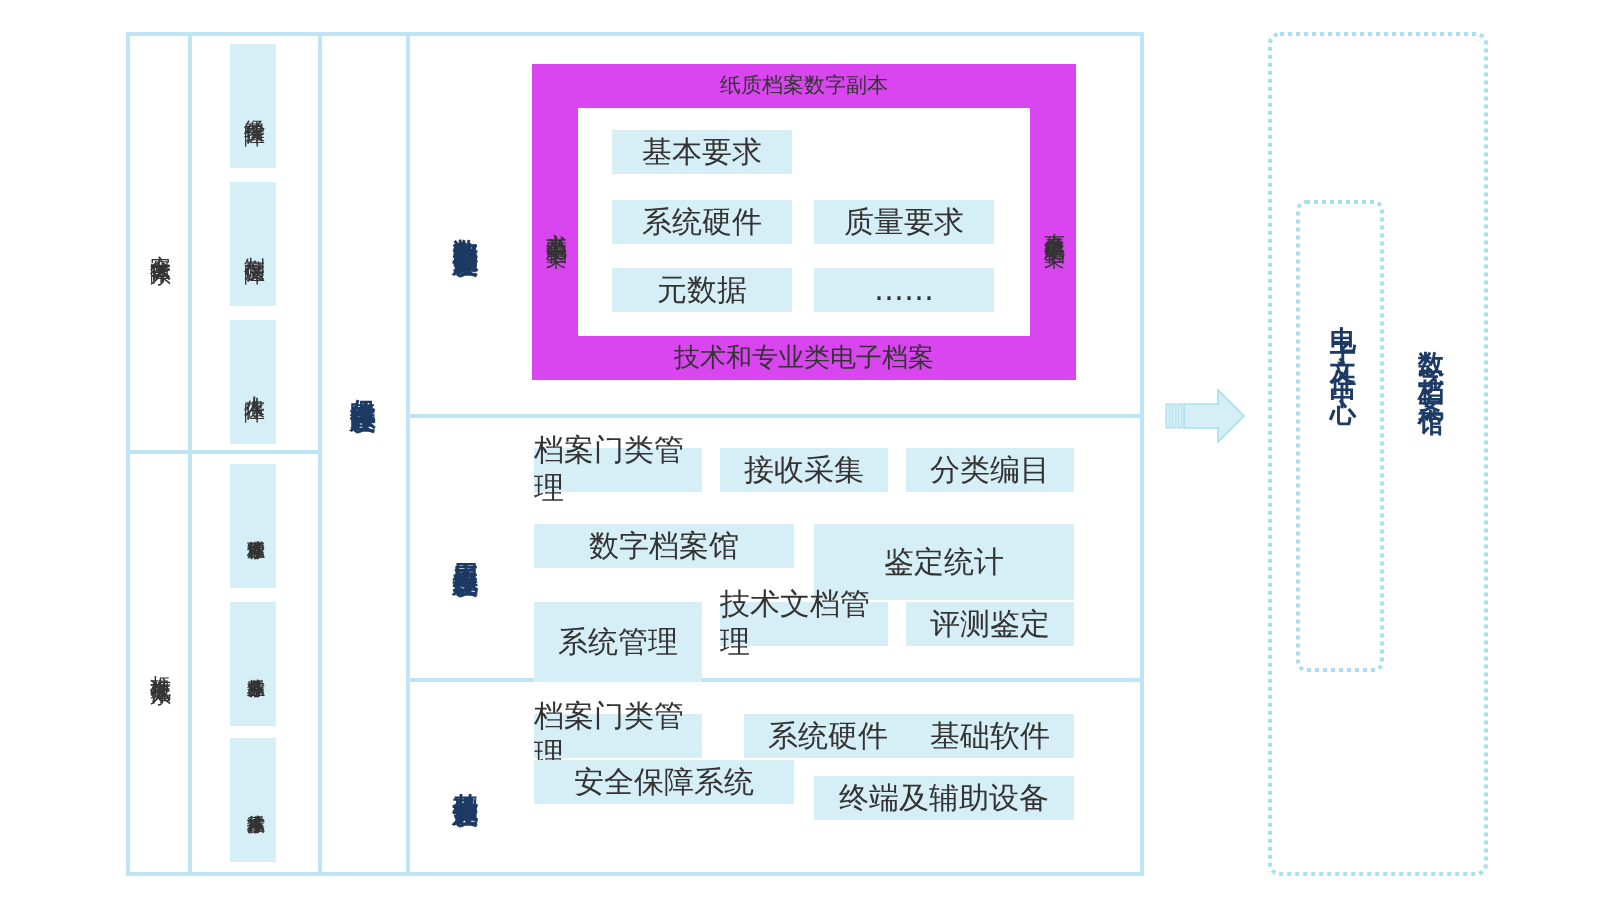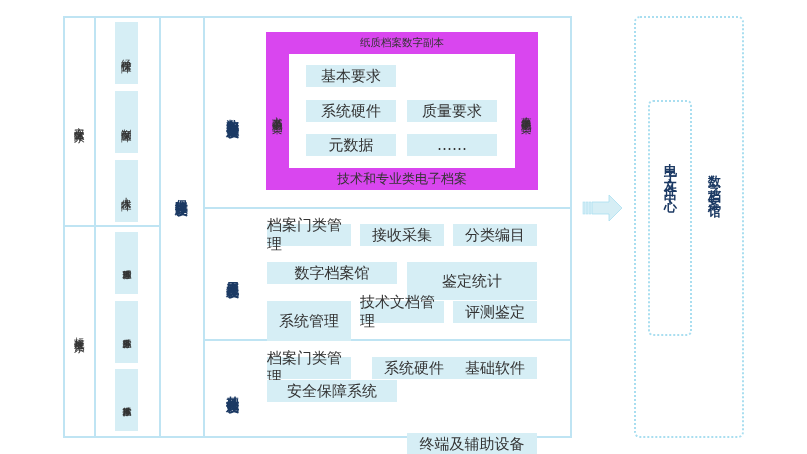--- a/index.html
+++ b/index.html
@@ -132,21 +132,21 @@
   </div>
 <div class="cell" style="left:360px; top:357px; width:84px; height:22px;margin-left:12px;">
     <span>系统硬件</span>
   </div>
 <div class="cell" style="left:453px; top:357px; width:84px; height:22px;">
     <span>基础软件</span>
   </div>
 <div class="cell" style="left:267px; top:380px; width:130px; height:22px;">
     <span>安全保障系统</span>
   </div>
-<div class="cell" style="left:407px; top:388px; width:130px; height:22px;margin-top:45px;">
+<div class="cell" style="left:407px; top:388px; width:130px; height:22px;">
     <span>终端及辅助设备</span>
   </div>
 
 <div class="abs" style="left:582px; top:193px; width:42px; height:30px;">
   <svg width="42" height="30" viewBox="0 0 42 30">
     <rect x="1" y="9" width="2" height="12" fill="#d6eef5" stroke="#a9def0" stroke-width="0.6"></rect>
     <rect x="4" y="9" width="2" height="12" fill="#d6eef5" stroke="#a9def0" stroke-width="0.6"></rect>
     <rect x="7" y="9" width="2" height="12" fill="#d6eef5" stroke="#a9def0" stroke-width="0.6"></rect>
     <path d="M10 9 H27 V2 L40 15 L27 28 V21 H10 Z" fill="#d6eef5" stroke="#a9def0" stroke-width="0.8"></path>
   </svg>

